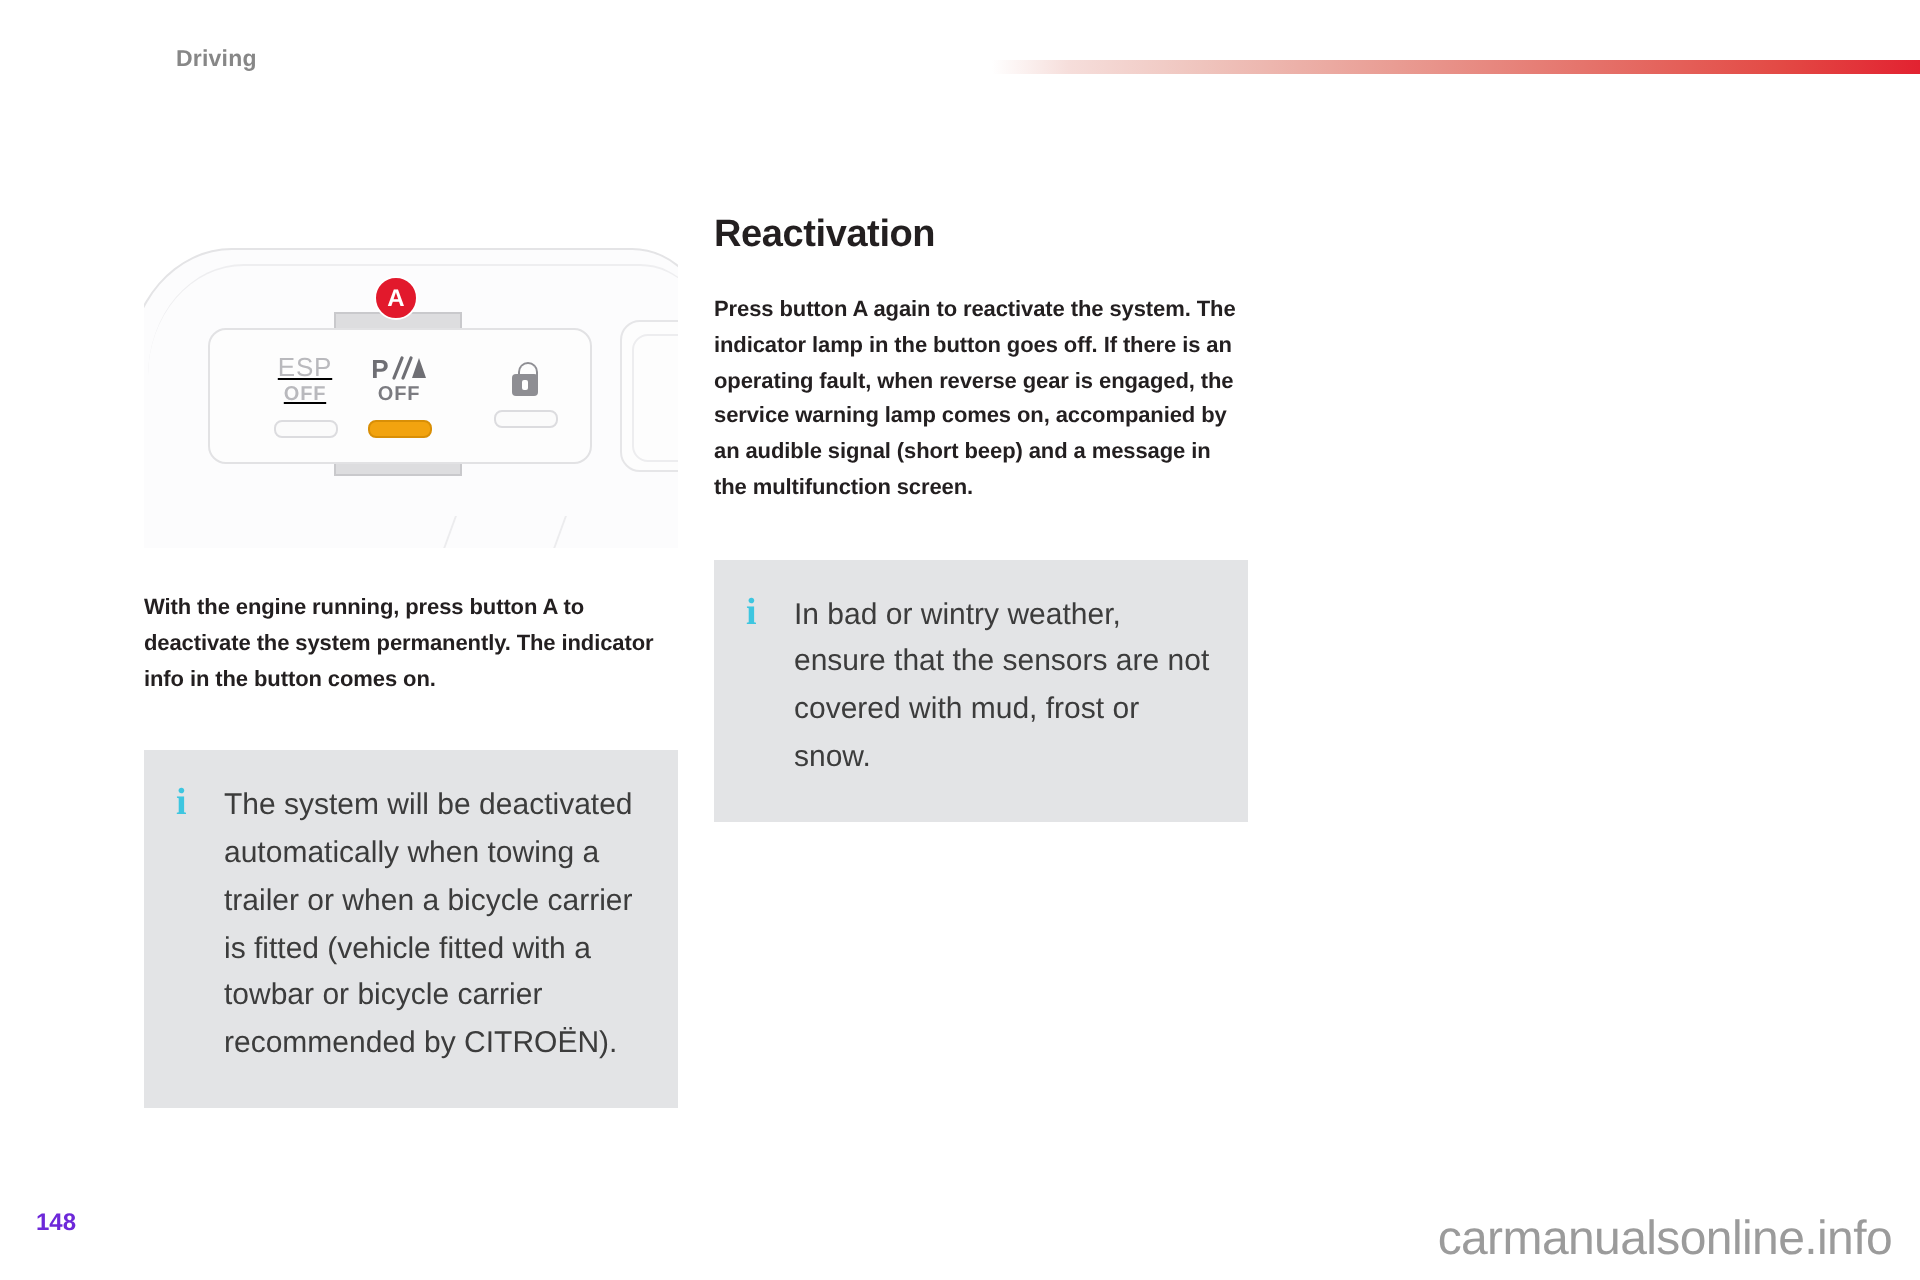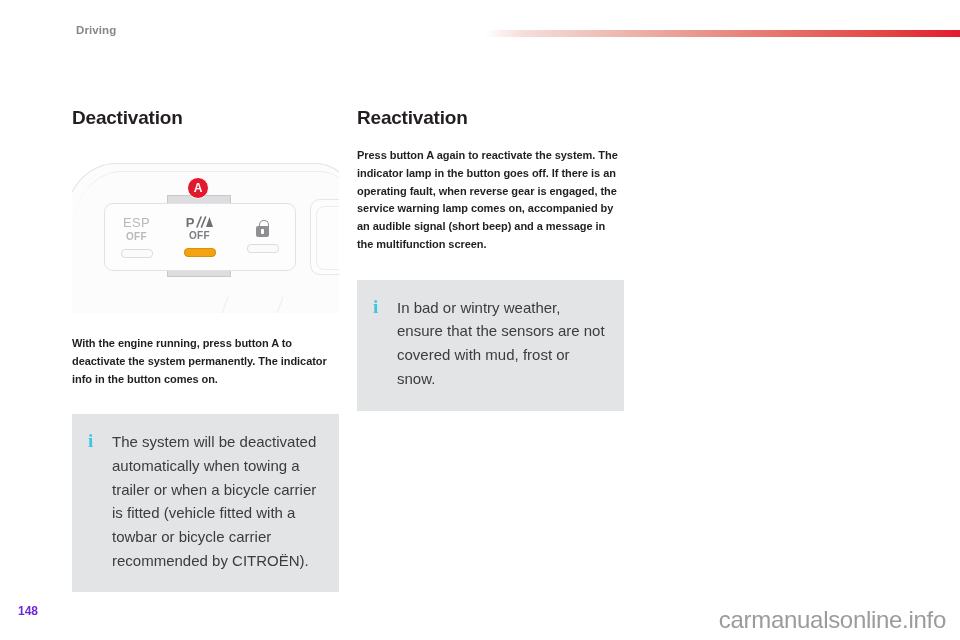--- a/index.html
+++ b/index.html
@@ -12,21 +12,21 @@
     height: 640px;
     position: relative;
     overflow: hidden;
     font-family: "Liberation Sans", sans-serif;
     -webkit-font-smoothing: antialiased;
   }
 
   
   .header-bar {
     position: absolute;
-    left: 4px;
+    left: 16px;
     top: 0;
     width: 916px;
     height: 52px;
   }
   .header-chapter {
     position: absolute;
     left: 72px;
     top: 24px;
     font-size: 11.5px;
     font-weight: bold;
@@ -106,21 +106,21 @@
   .btn-cell {
     position: absolute;
     top: 0;
     width: 63px;
     height: 66px;
     display: flex;
     flex-direction: column;
     align-items: center;
     justify-content: center;
   }
-  .btn-cell.c1 { left: 0; }
+  .btn-cell.c1 { left: 16px; text-decoration: underline; }
   .btn-cell.c2 { left: 63px; }
   .btn-cell.c3 { left: 126px; }
   .btn-highlight {
     position: absolute;
     left: 95px;
     top: 48px;
     width: 62px;
     height: 80px;
     background: #dddddf;
     border: 1px solid #c9c9cc;
@@ -299,21 +299,20 @@
 </head>
 <body>
 
 <div class="header-bar">
   <div class="header-chapter">Driving</div>
   <div class="header-rule"></div>
 </div>
 
 <div class="col col-left">
 
-  <h2 class="section-title">Deactivation</h2>
 
   <div class="illustration">
     <div class="dash-bg"></div>
     <div class="dash-shell"></div>
     <div class="dash-shell2"></div>
 
     <div class="btn-highlight"></div>
 
     <div class="btn-cluster">
 

